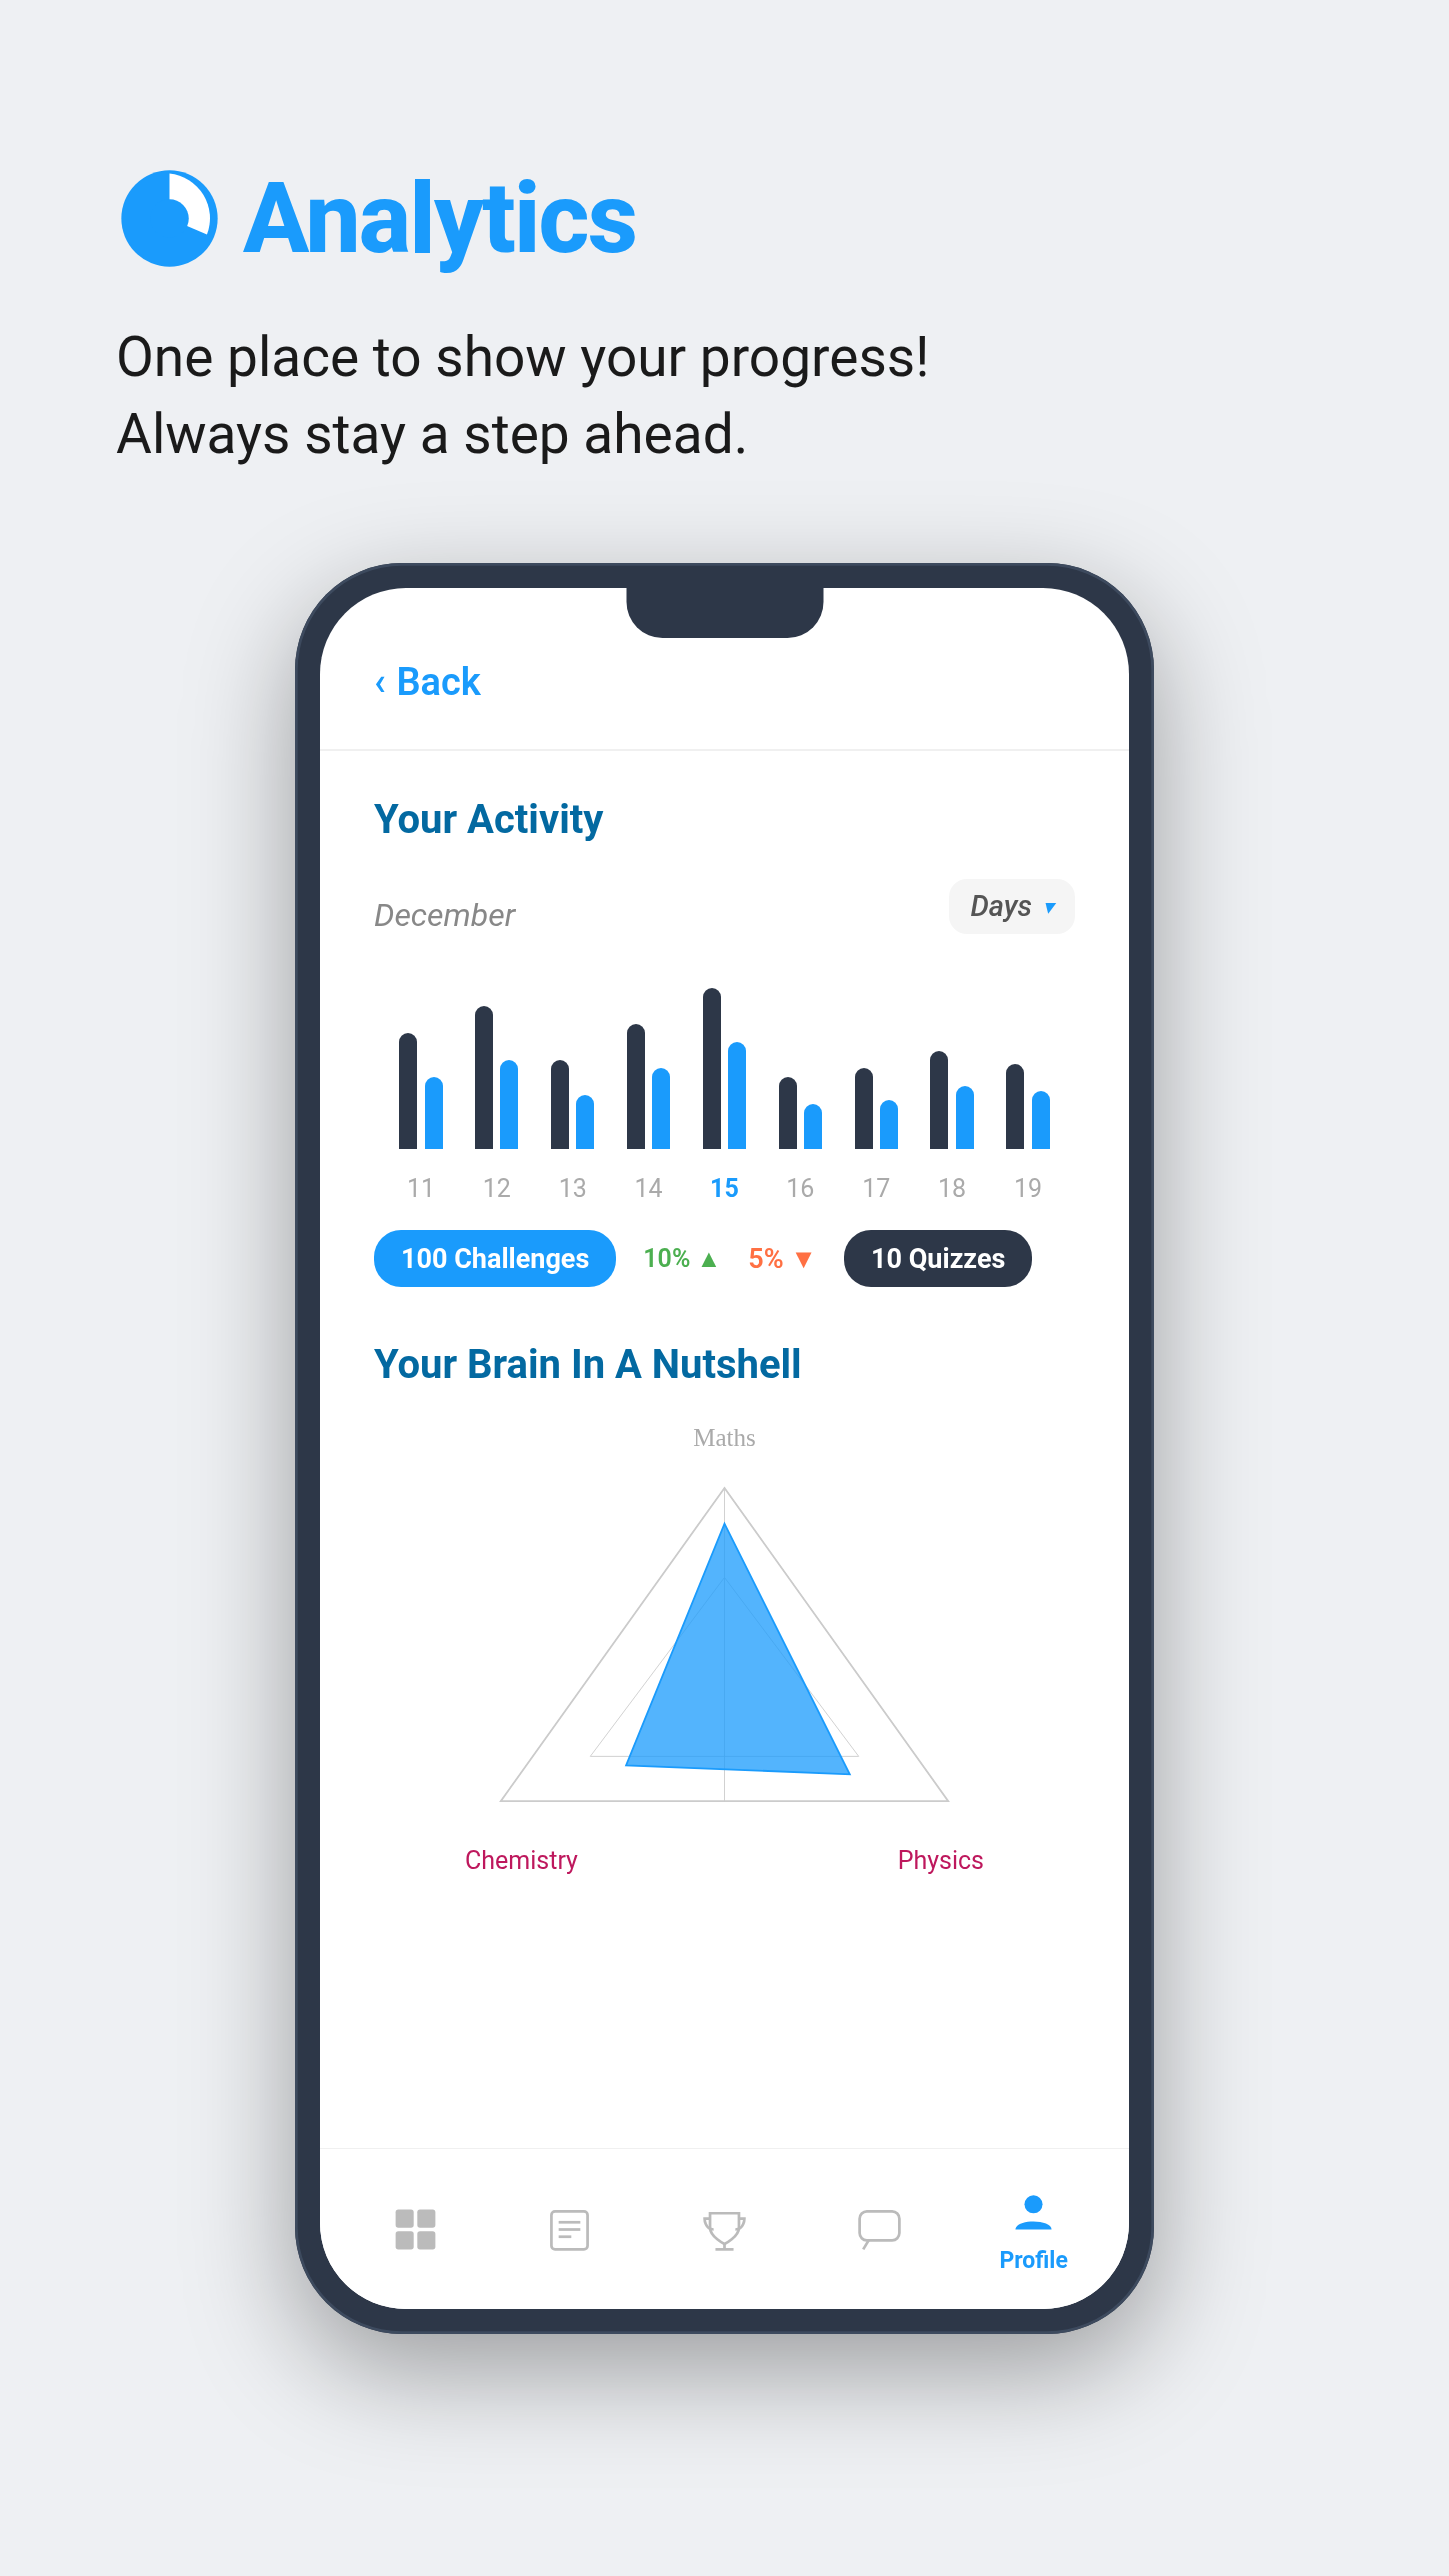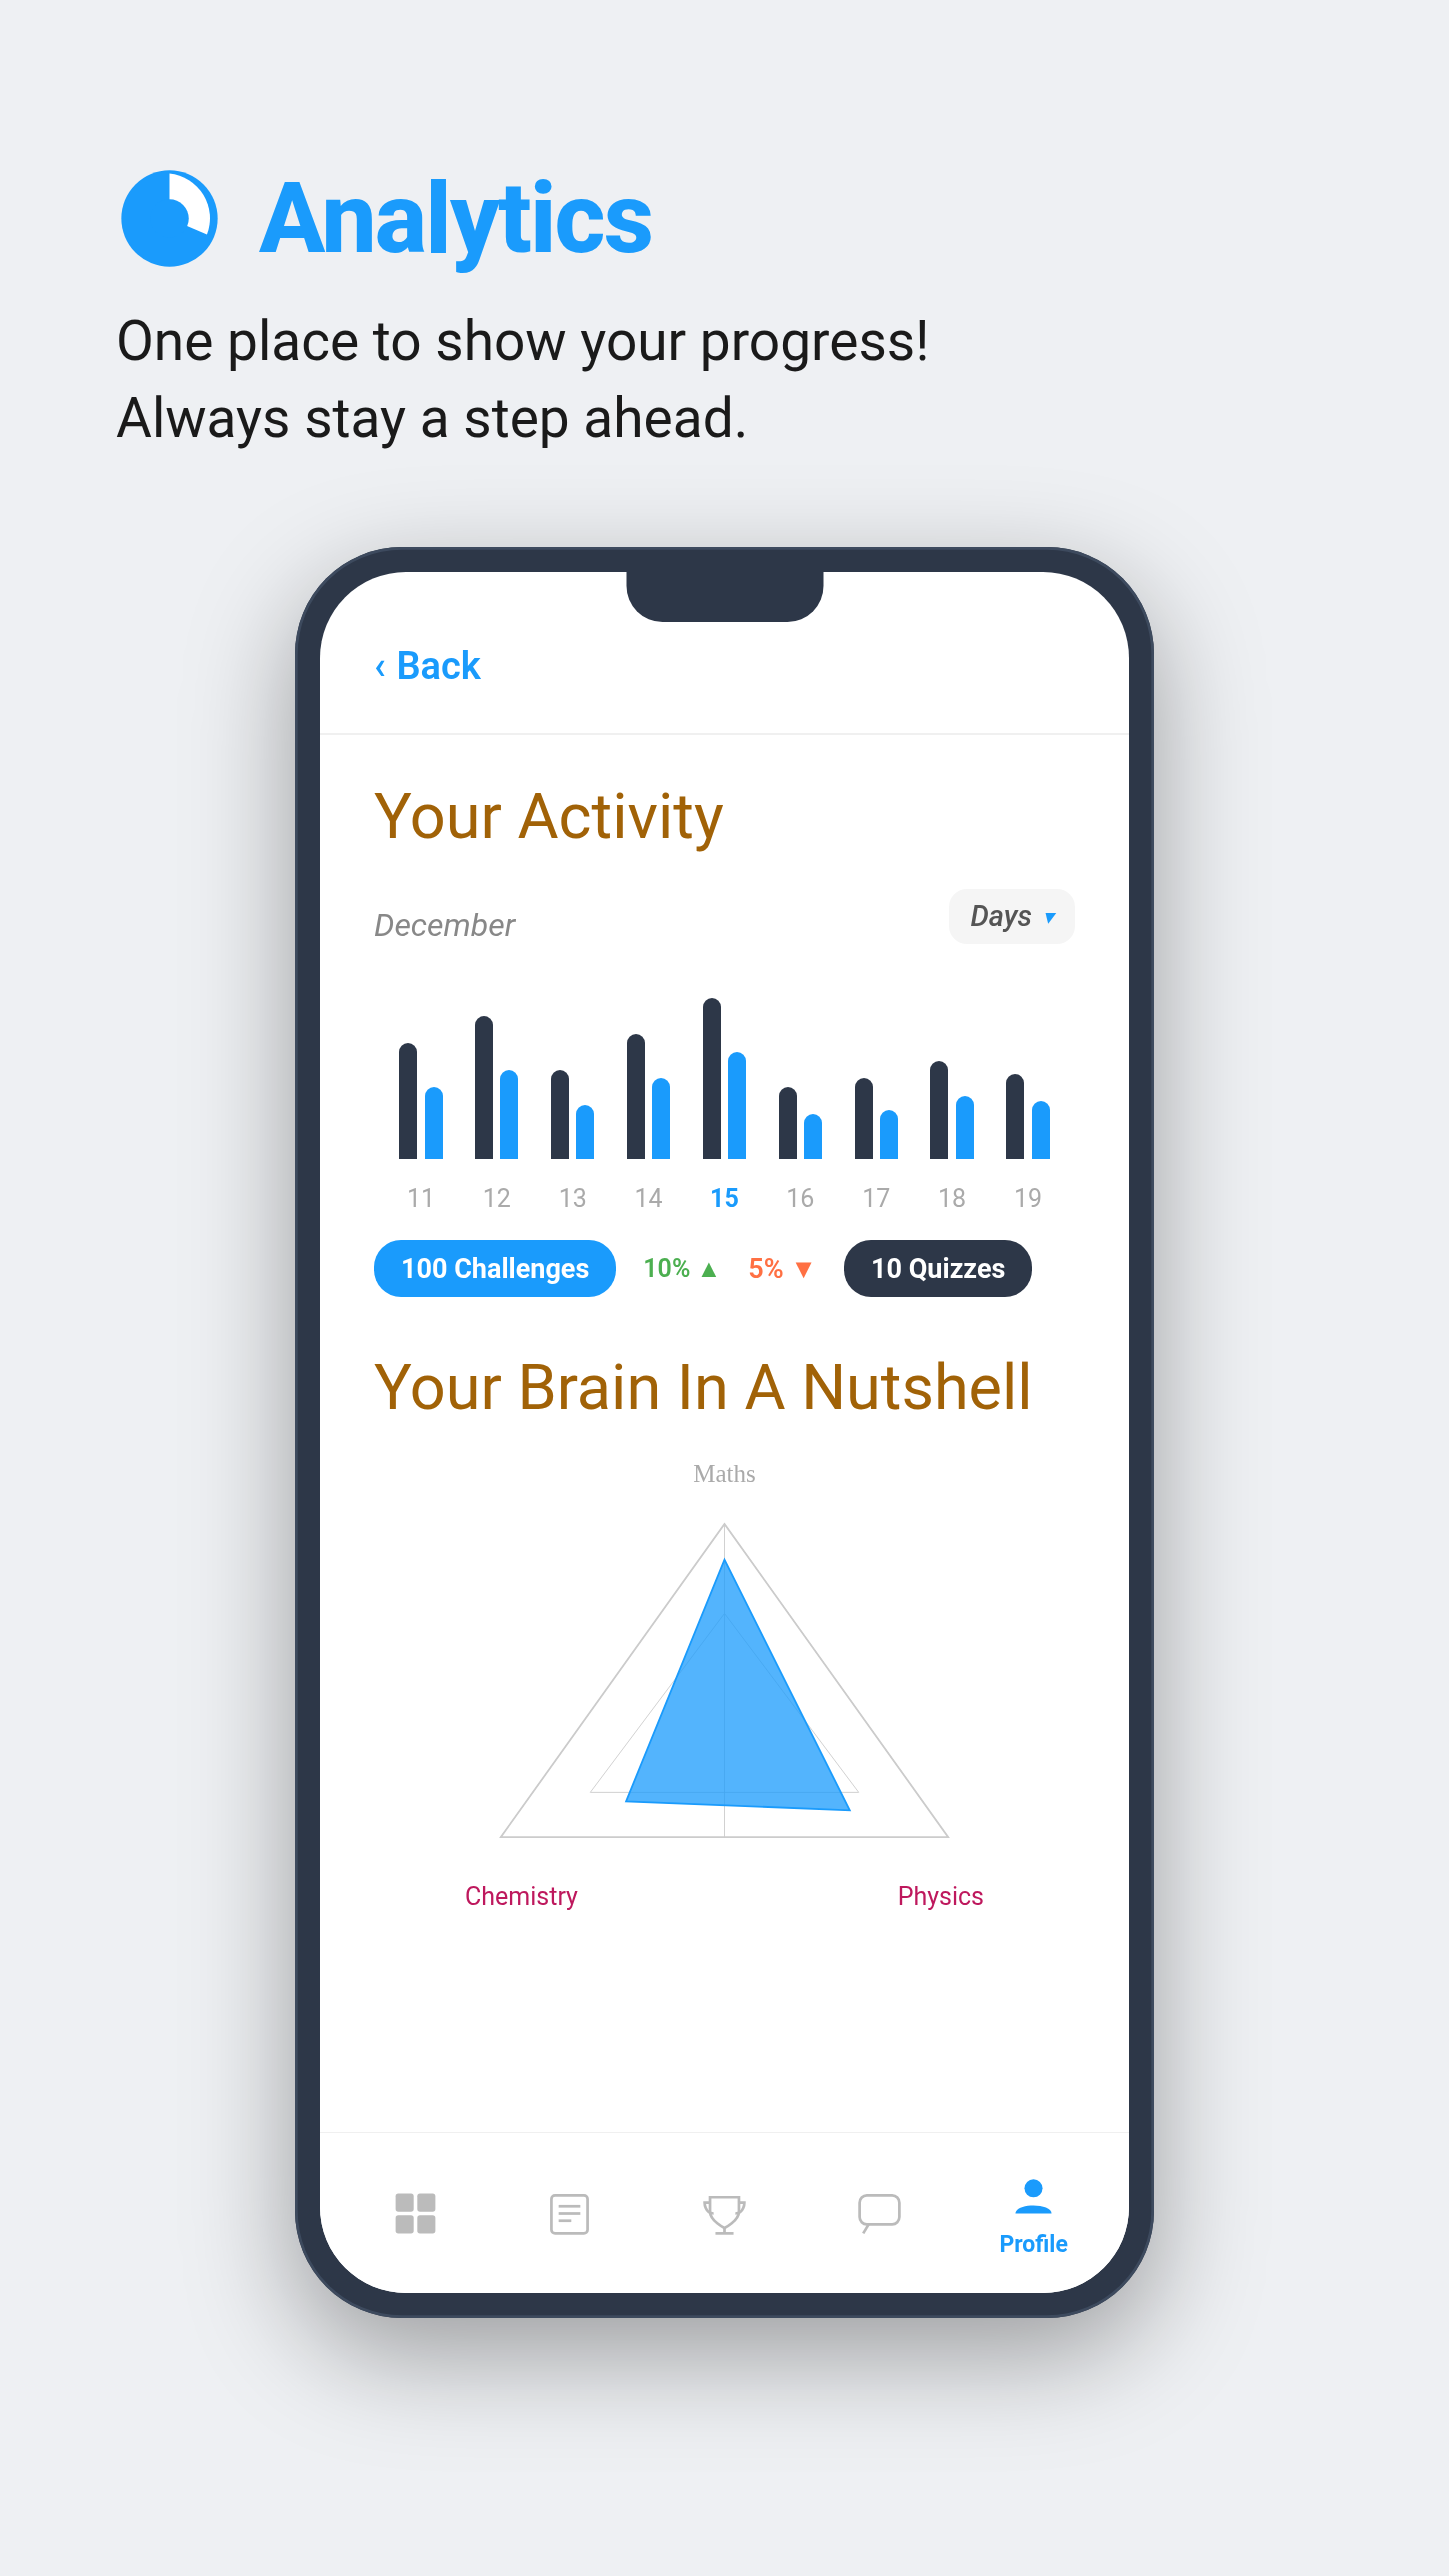--- a/index.html
+++ b/index.html
@@ -19,22 +19,22 @@
       display: flex;
       flex-direction: column;
       align-items: flex-start;
       padding: 161px 116px 89px 116px;
     }
 
     
     .header-section {
       display: flex;
       align-items: center;
-      gap: 36px;
-      margin-bottom: 27px;
+      gap: 20px;
+      margin-bottom: 43px;
     }
 
     .analytics-icon {
       width: 107px;
       height: 107px;
       flex-shrink: 0;
     }
 
     .analytics-title {
       font-size: 98px;
@@ -113,23 +113,23 @@
       color: #1a9bfc;
     }
 
     .divider {
       height: 1.8px;
       background: #f0f0f0;
       margin: 0 -54px 45px -54px;
     }
 
     .section-title {
-      font-size: 63px;
-      font-weight: 400;
-      color: #a16207;
+      font-size: 40px;
+      font-weight: 700;
+      color: #0369a1;
       margin-bottom: 36px;
     }
 
     
     .activity-header {
       display: flex;
       justify-content: space-between;
       align-items: flex-end;
       margin-bottom: 36px;
       font-style: italic;

